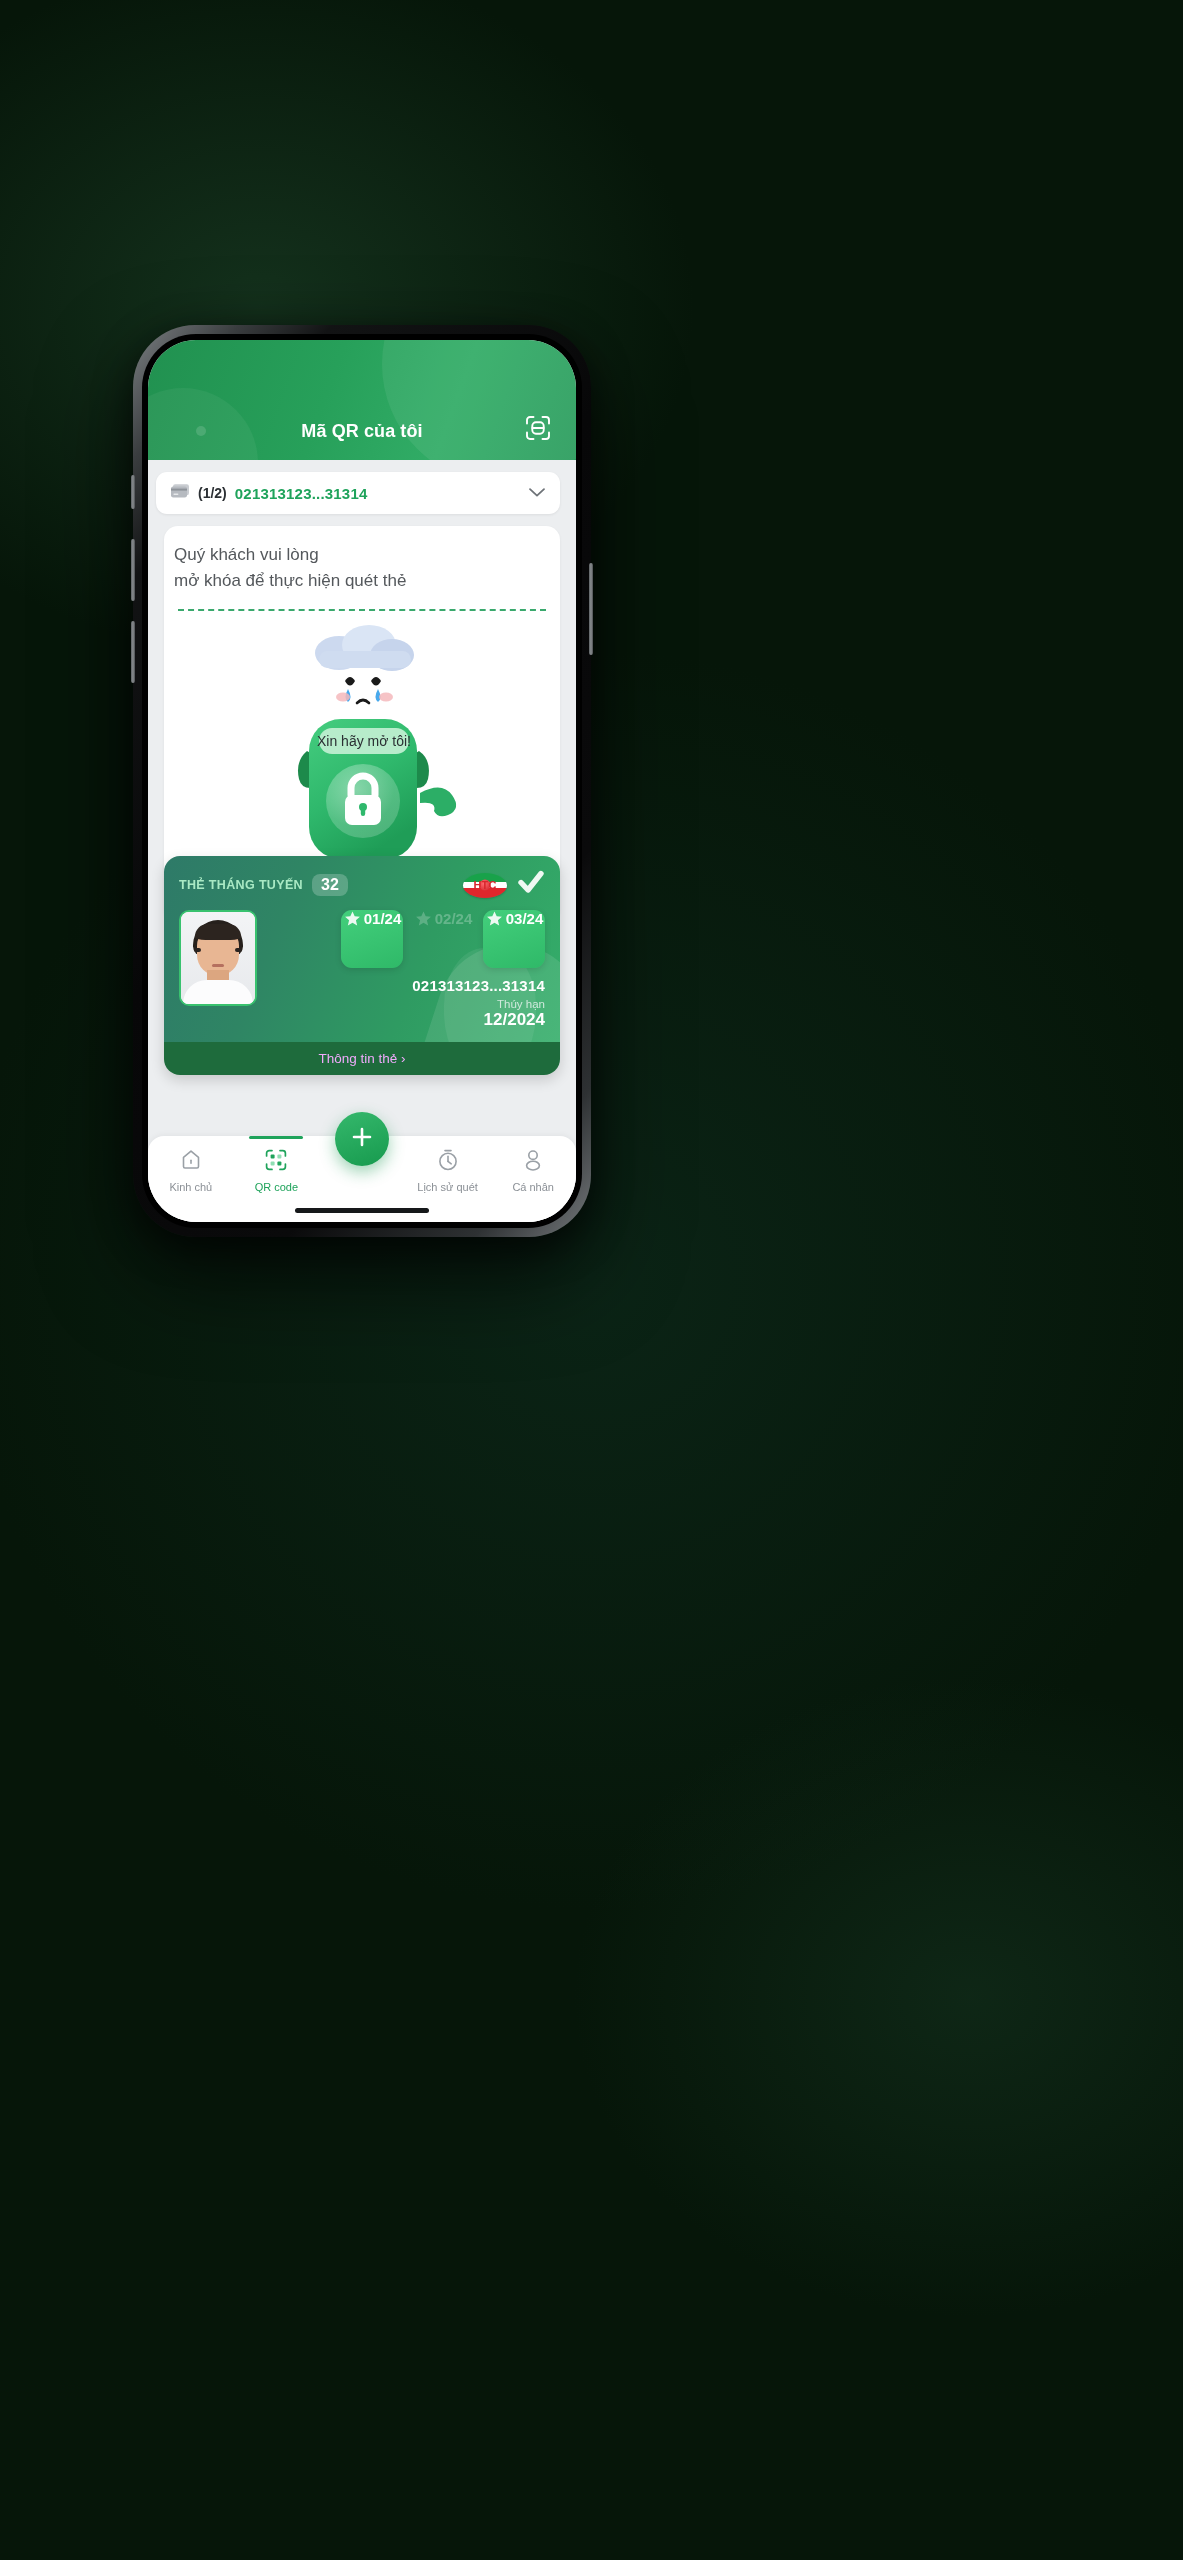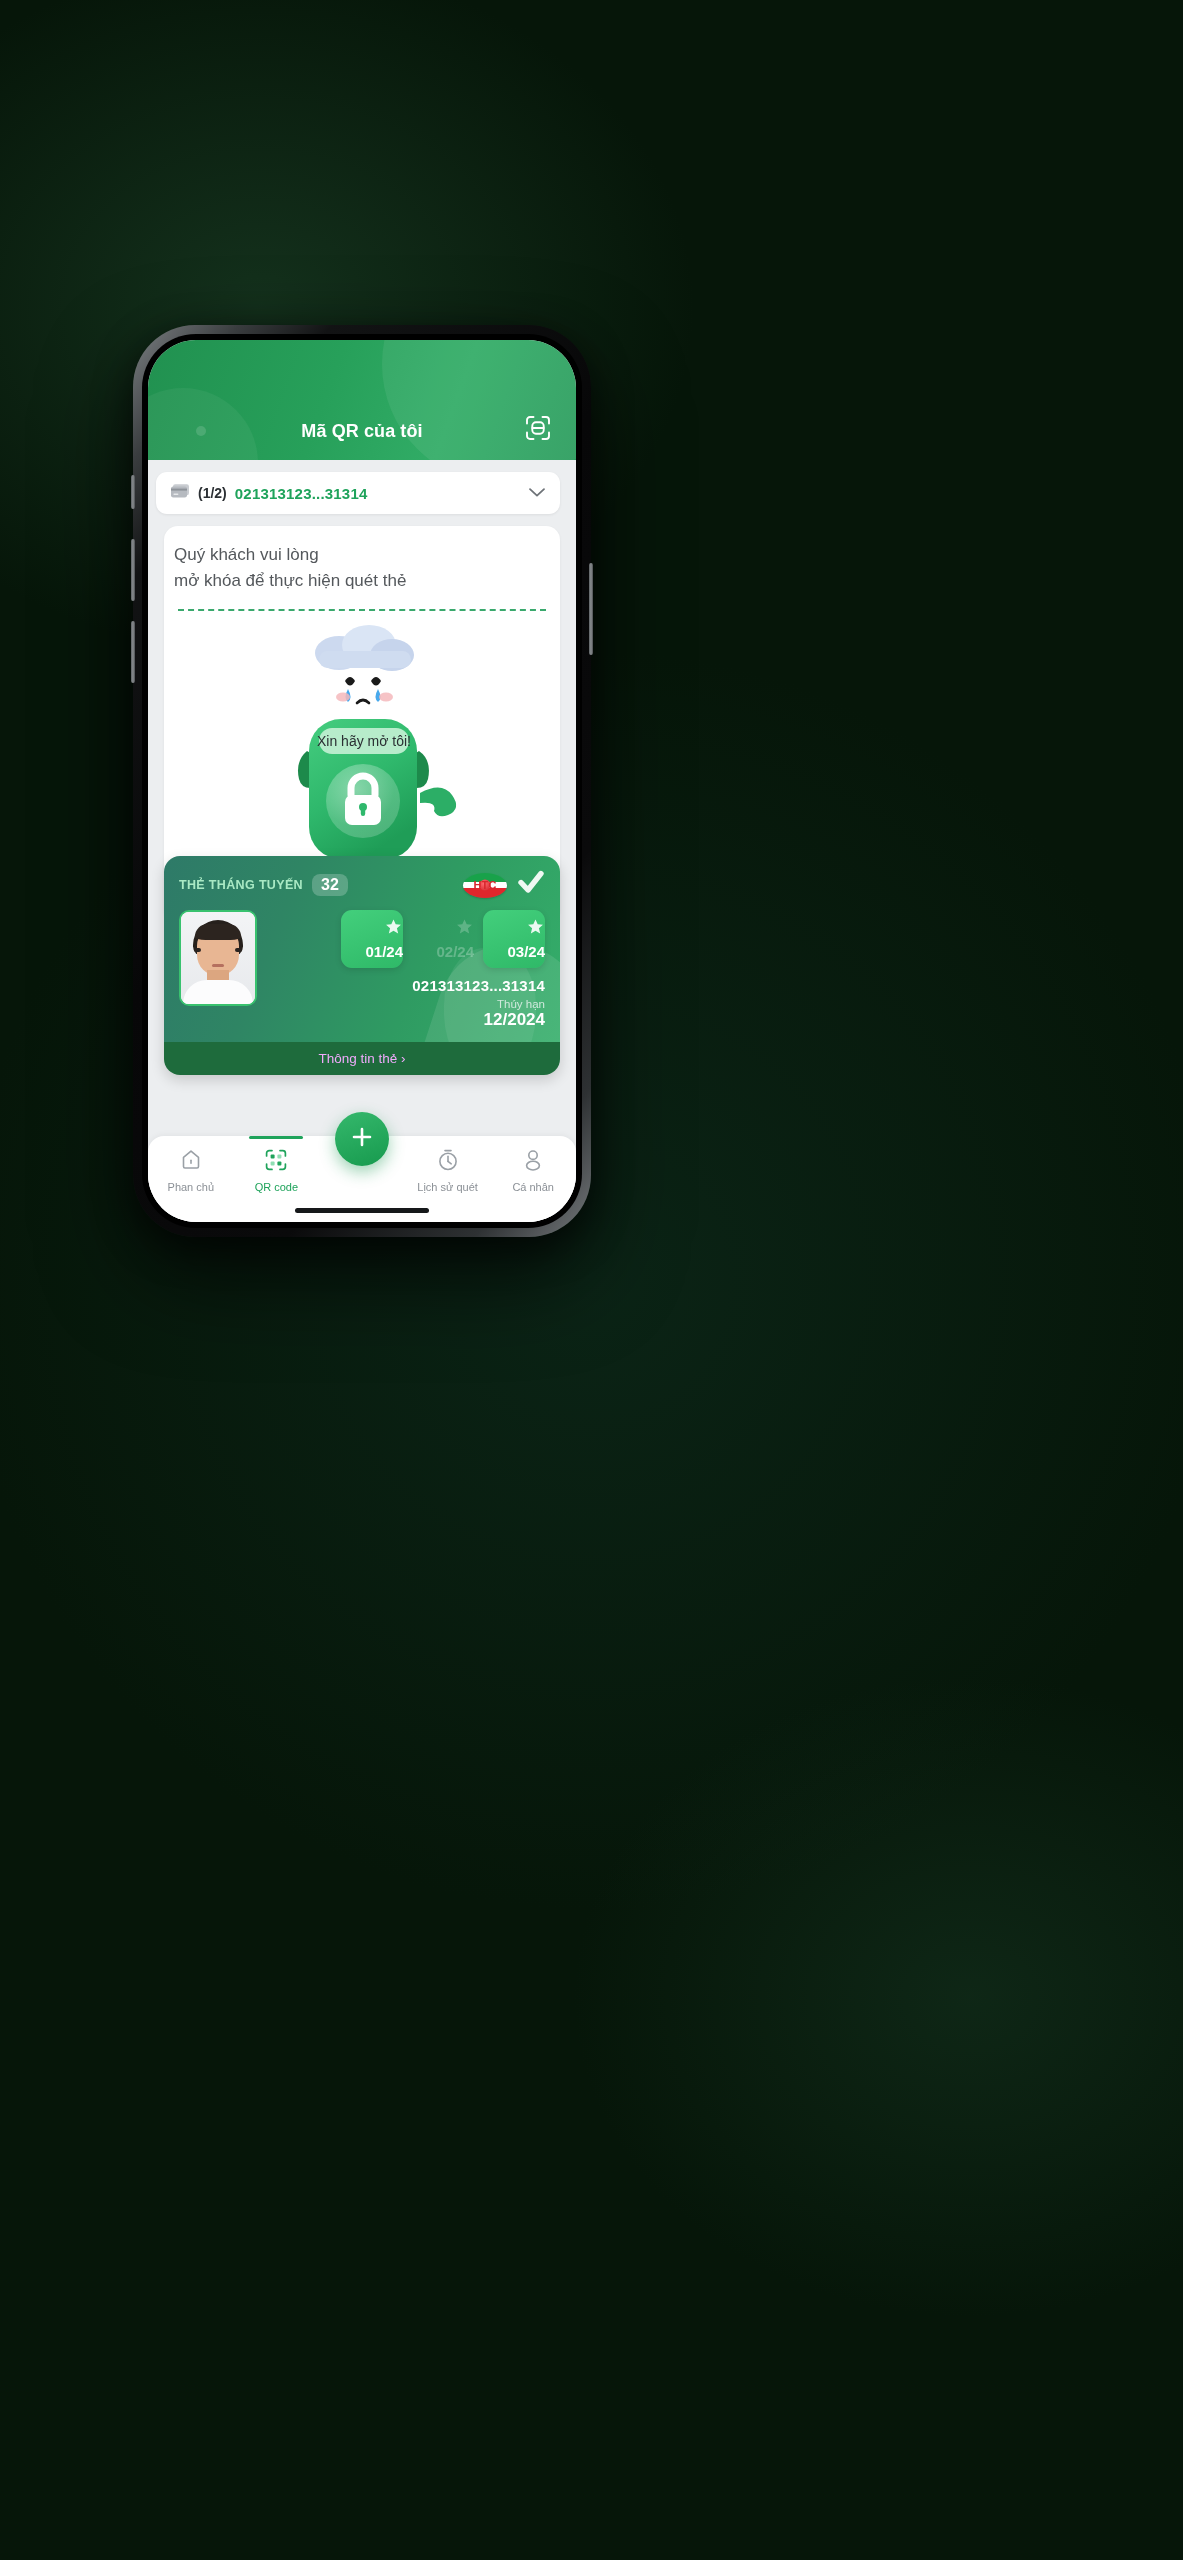--- a/index.html
+++ b/index.html
@@ -150,21 +150,21 @@
   .face-eye { position:absolute; top:36px; width:7px; height:3.5px; background:#2a2320; border-radius:3px; }
   .face-eye.l { left:13px; } .face-eye.r { right:13px; }
   .face-mouth { position:absolute; left:50%; top:52px; transform:translateX(-50%); width:12px; height:3px; background:#b5705f; border-radius:3px; }
   .face-neck { position:absolute; left:50%; top:58px; transform:translateX(-50%); width:22px; height:16px; background:#dca680; }
   .face-shirt { position:absolute; left:50%; bottom:0; transform:translateX(-50%); width:70px; height:24px; background:#fcfcfd; border-radius:30px 30px 0 0; }
 
   #card-right { flex:1; padding-left:11px; }
   #months-row { display:flex; gap:9px; justify-content:flex-end; }
   .month-chip {
     width:62px; height:58px; border-radius:11px;
-    display:flex; flex-direction:column; align-items:flex-end; justify-content:center; gap:2px;
+    display:flex; flex-direction:row; align-items:flex-start; justify-content:center; gap:2px;
     cursor:pointer;
   }
   .month-chip.active { background:linear-gradient(160deg,#43cf7c,#2fb968); box-shadow:0 2px 6px rgba(0,0,0,.13); }
   .month-chip.inactive { background:transparent; }
   .month-chip .mlabel { font-size:15px; font-weight:bold; color:#fff; }
   .month-chip.inactive .mlabel { color:rgba(255,255,255,.26); }
   #card-code-right {
     text-align:right; color:#fff; font-size:15px; font-weight:bold;
     margin-top:9px; letter-spacing:.2px;
   }
@@ -415,21 +415,21 @@
           </div>
 
           <div id="bottom-nav">
             <div class="nav-item">
               <span>
                 <svg width="24" height="24" viewBox="0 0 24 24" fill="none" stroke="#9aa0a6" stroke-width="1.6" stroke-linecap="round" stroke-linejoin="round">
                   <path d="M12 3.2 4.5 9.4v9.1a1.5 1.5 0 0 0 1.5 1.5h12a1.5 1.5 0 0 0 1.5-1.5V9.4z"></path>
                   <path d="M12 12.2v3"></path>
                 </svg>
               </span>
-              <span class="nav-label">Phan chủ</span>
+              <span class="nav-label">Kinh chủ</span>
             </div>
 
             <div class="nav-item active">
               <div id="nav-indicator"></div>
               <span>
                 <svg width="24" height="24" viewBox="0 0 24 24" fill="none" stroke="#1fa35b" stroke-width="1.7" stroke-linecap="round">
                   <path d="M2.6 8V5.2A2.6 2.6 0 0 1 5.2 2.6H8"></path>
                   <path d="M16 2.6h2.8A2.6 2.6 0 0 1 21.4 5.2V8"></path>
                   <path d="M21.4 16v2.8a2.6 2.6 0 0 1-2.6 2.6H16"></path>
                   <path d="M8 21.4H5.2a2.6 2.6 0 0 1-2.6-2.6V16"></path>

